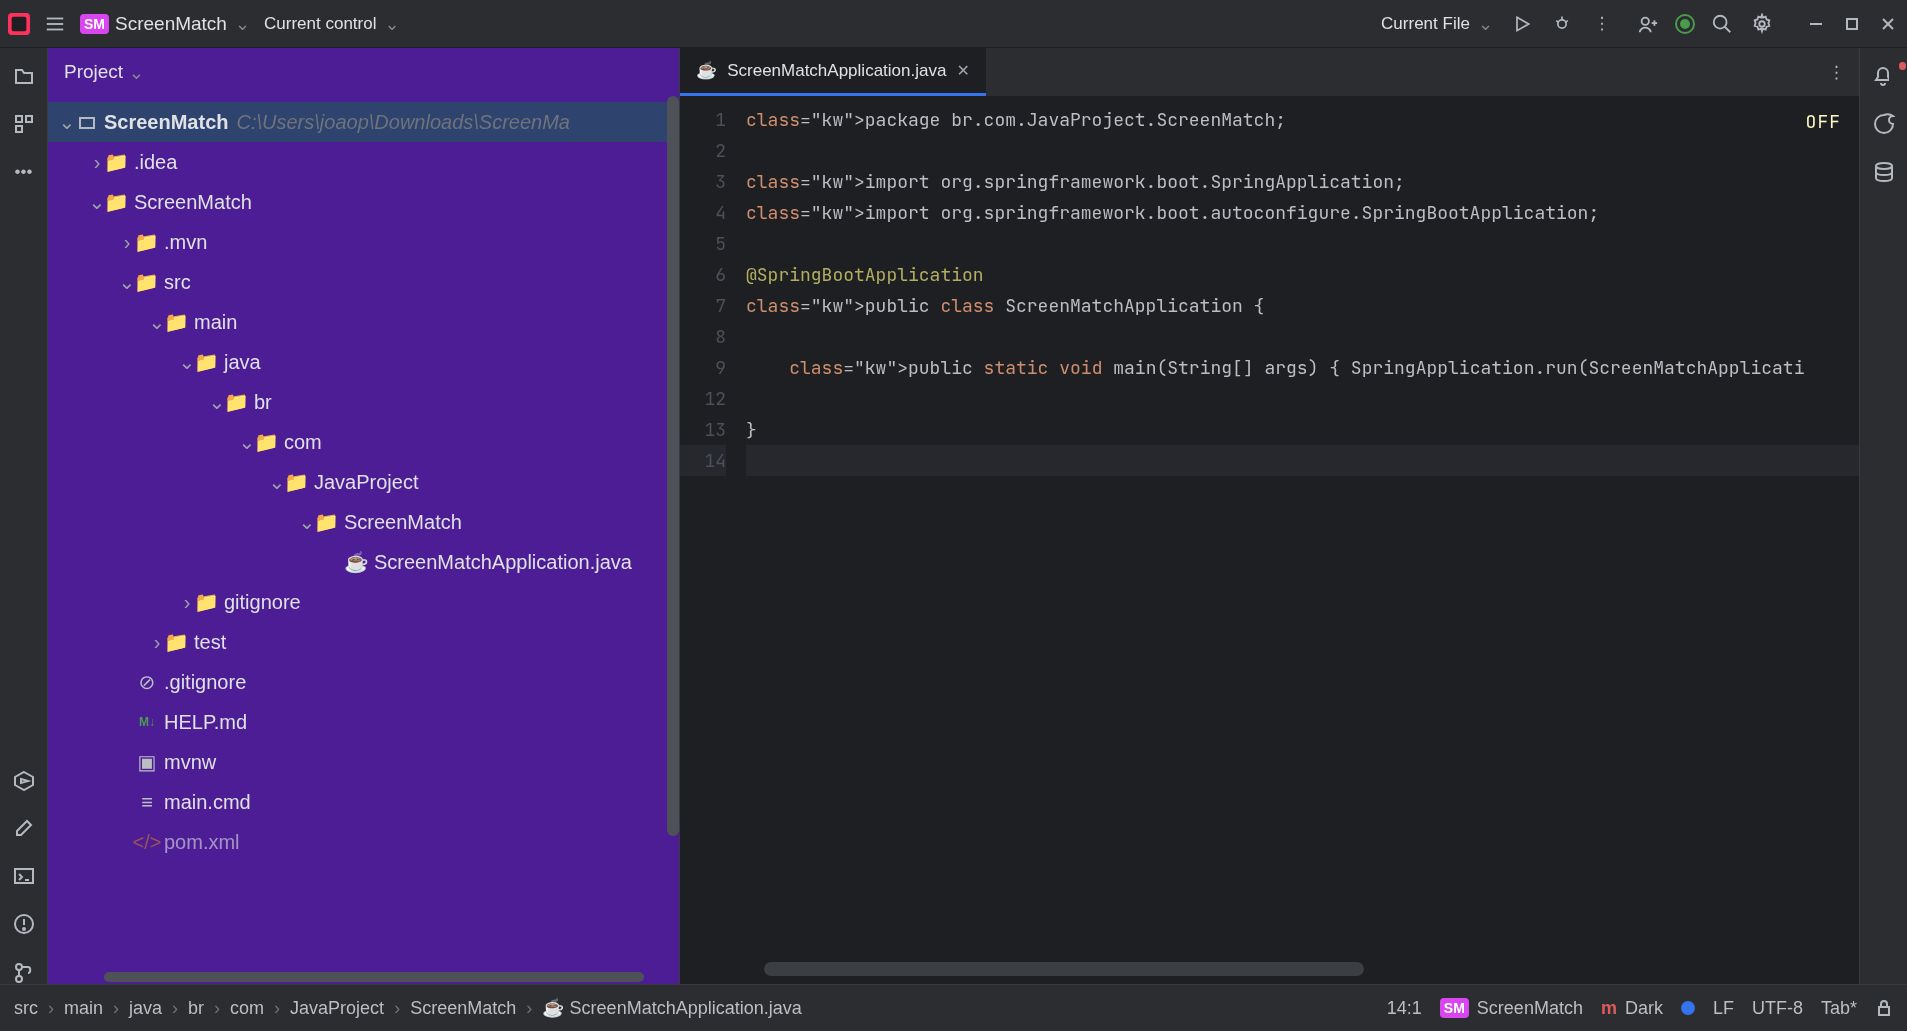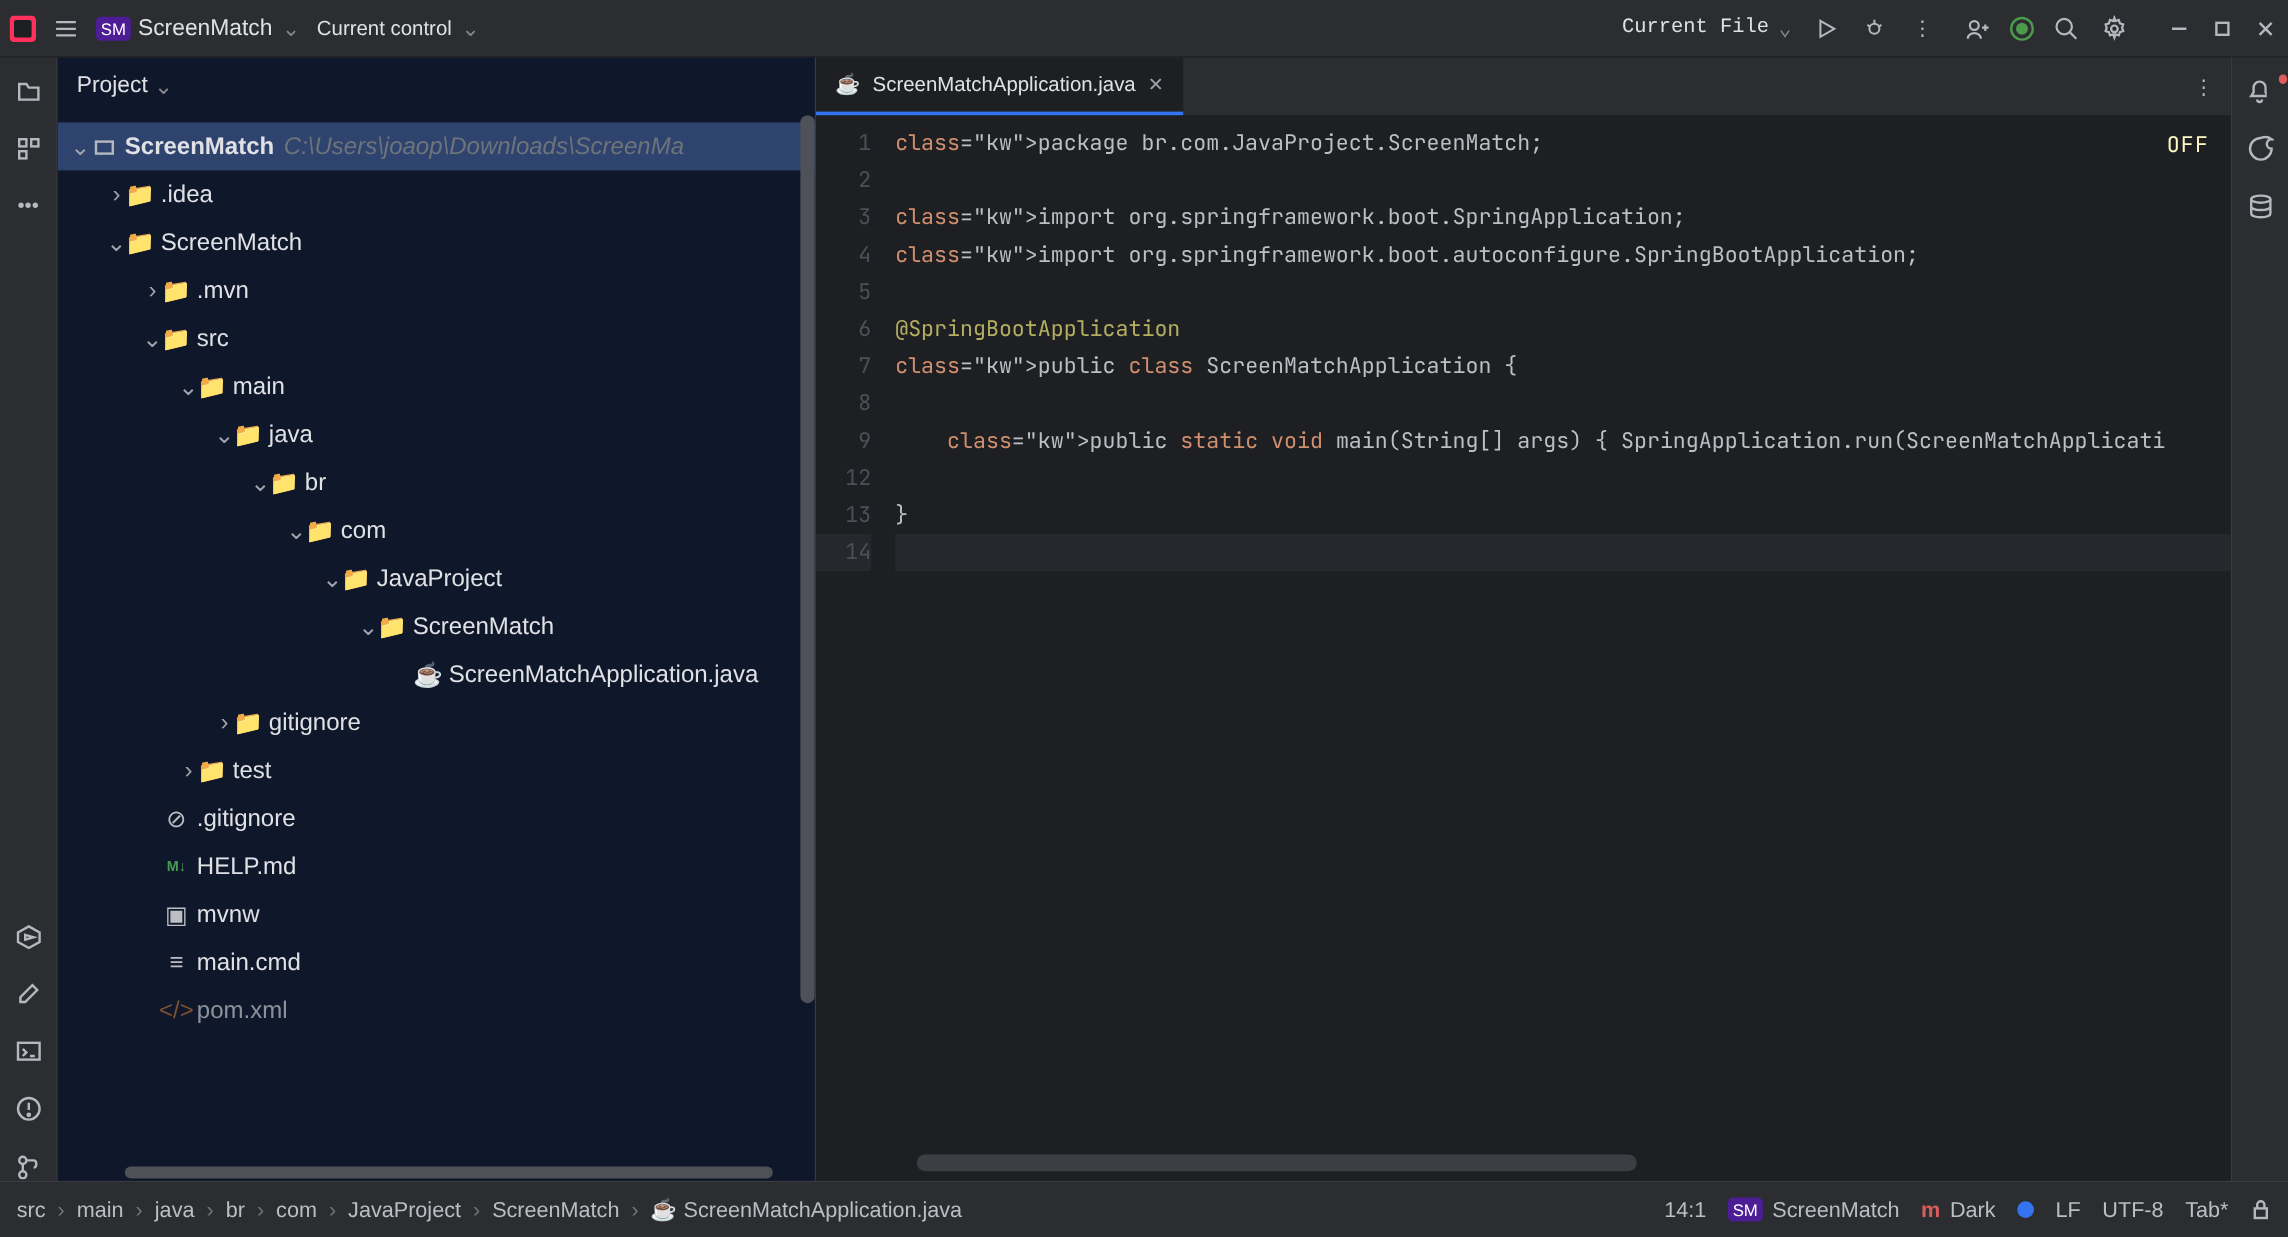--- a/index.html
+++ b/index.html
@@ -16,30 +16,30 @@
   height: 48px;
   background: #2b2d30;
   display: flex;
   align-items: center;
   padding: 0 8px;
   border-bottom: 1px solid #1e1f22;
 }
 .titlebar-left { display:flex; align-items:center; gap:14px; }
 .logo { width:22px; height:22px; display:flex; align-items:center; justify-content:center; }
 .proj-badge {
-  background: #4c1d95;
+  background: #d946ef;
   color:#fff;
   padding:2px 4px;
   border-radius:4px;
   font-size:14px;
-  font-weight:400;
+  font-weight:700;
 }
 .titlebar-item { display:flex; align-items:center; gap:6px; cursor:pointer; color:#dfe1e5; }
 .chev::after { content:"⌄"; font-size:18px; color:#888; margin-left:2px; }
-.titlebar-center { margin-left:auto; display:flex; align-items:center; gap:18px; margin-right:24px;font-family:Liberation Mono, monospace; }
+.titlebar-center { margin-left:auto; display:flex; align-items:center; gap:18px; margin-right:24px; }
 .titlebar-right { display:flex; align-items:center; gap:18px; }
 .icon-btn { width:22px; height:22px; display:flex; align-items:center; justify-content:center; color:#b4b8bf; cursor:pointer; }
 .win-controls { display:flex; gap:14px; margin-left:14px; }
 
 .main-container { display:flex; height: 936px; }
 
 .left-toolstrip {
   width:48px;
   background:#2b2d30;
   border-right:1px solid #393b40;
@@ -49,21 +49,21 @@
   padding-top:16px;
   gap:24px;
 }
 .left-toolstrip .tool-icon, .right-toolstrip .tool-icon {
   width:24px;height:24px;display:flex;align-items:center;justify-content:center; color:#b4b8bf;cursor:pointer;
 }
 .left-toolstrip .spacer { flex:1; }
 
 .project-panel {
   width: 632px;
-  background:#0f172a;
+  background:#4c1d95;
   border-right:1px solid #393b40;
   display:flex;
   flex-direction:column;
 }
 .panel-header {
   height:48px;
   padding: 0 16px;
   display:flex;
   align-items:center;
   font-size:19px;

